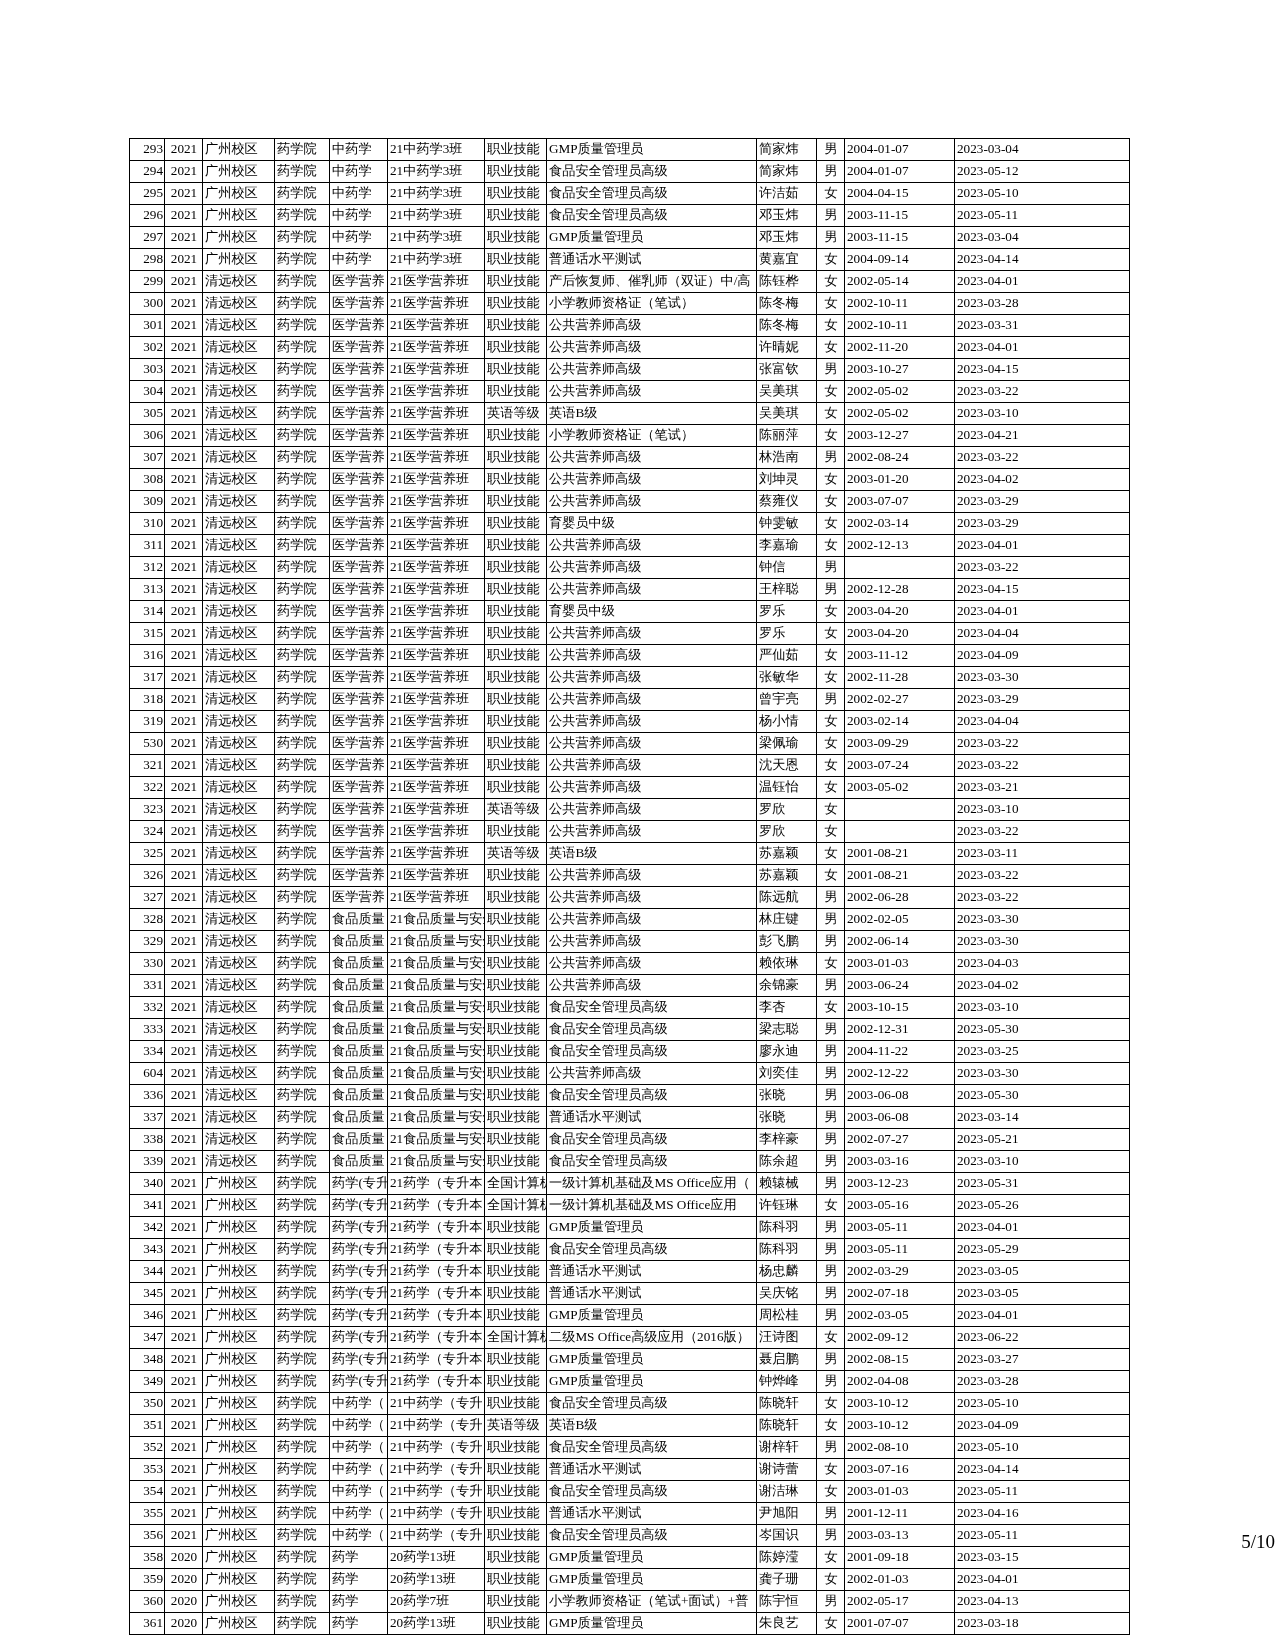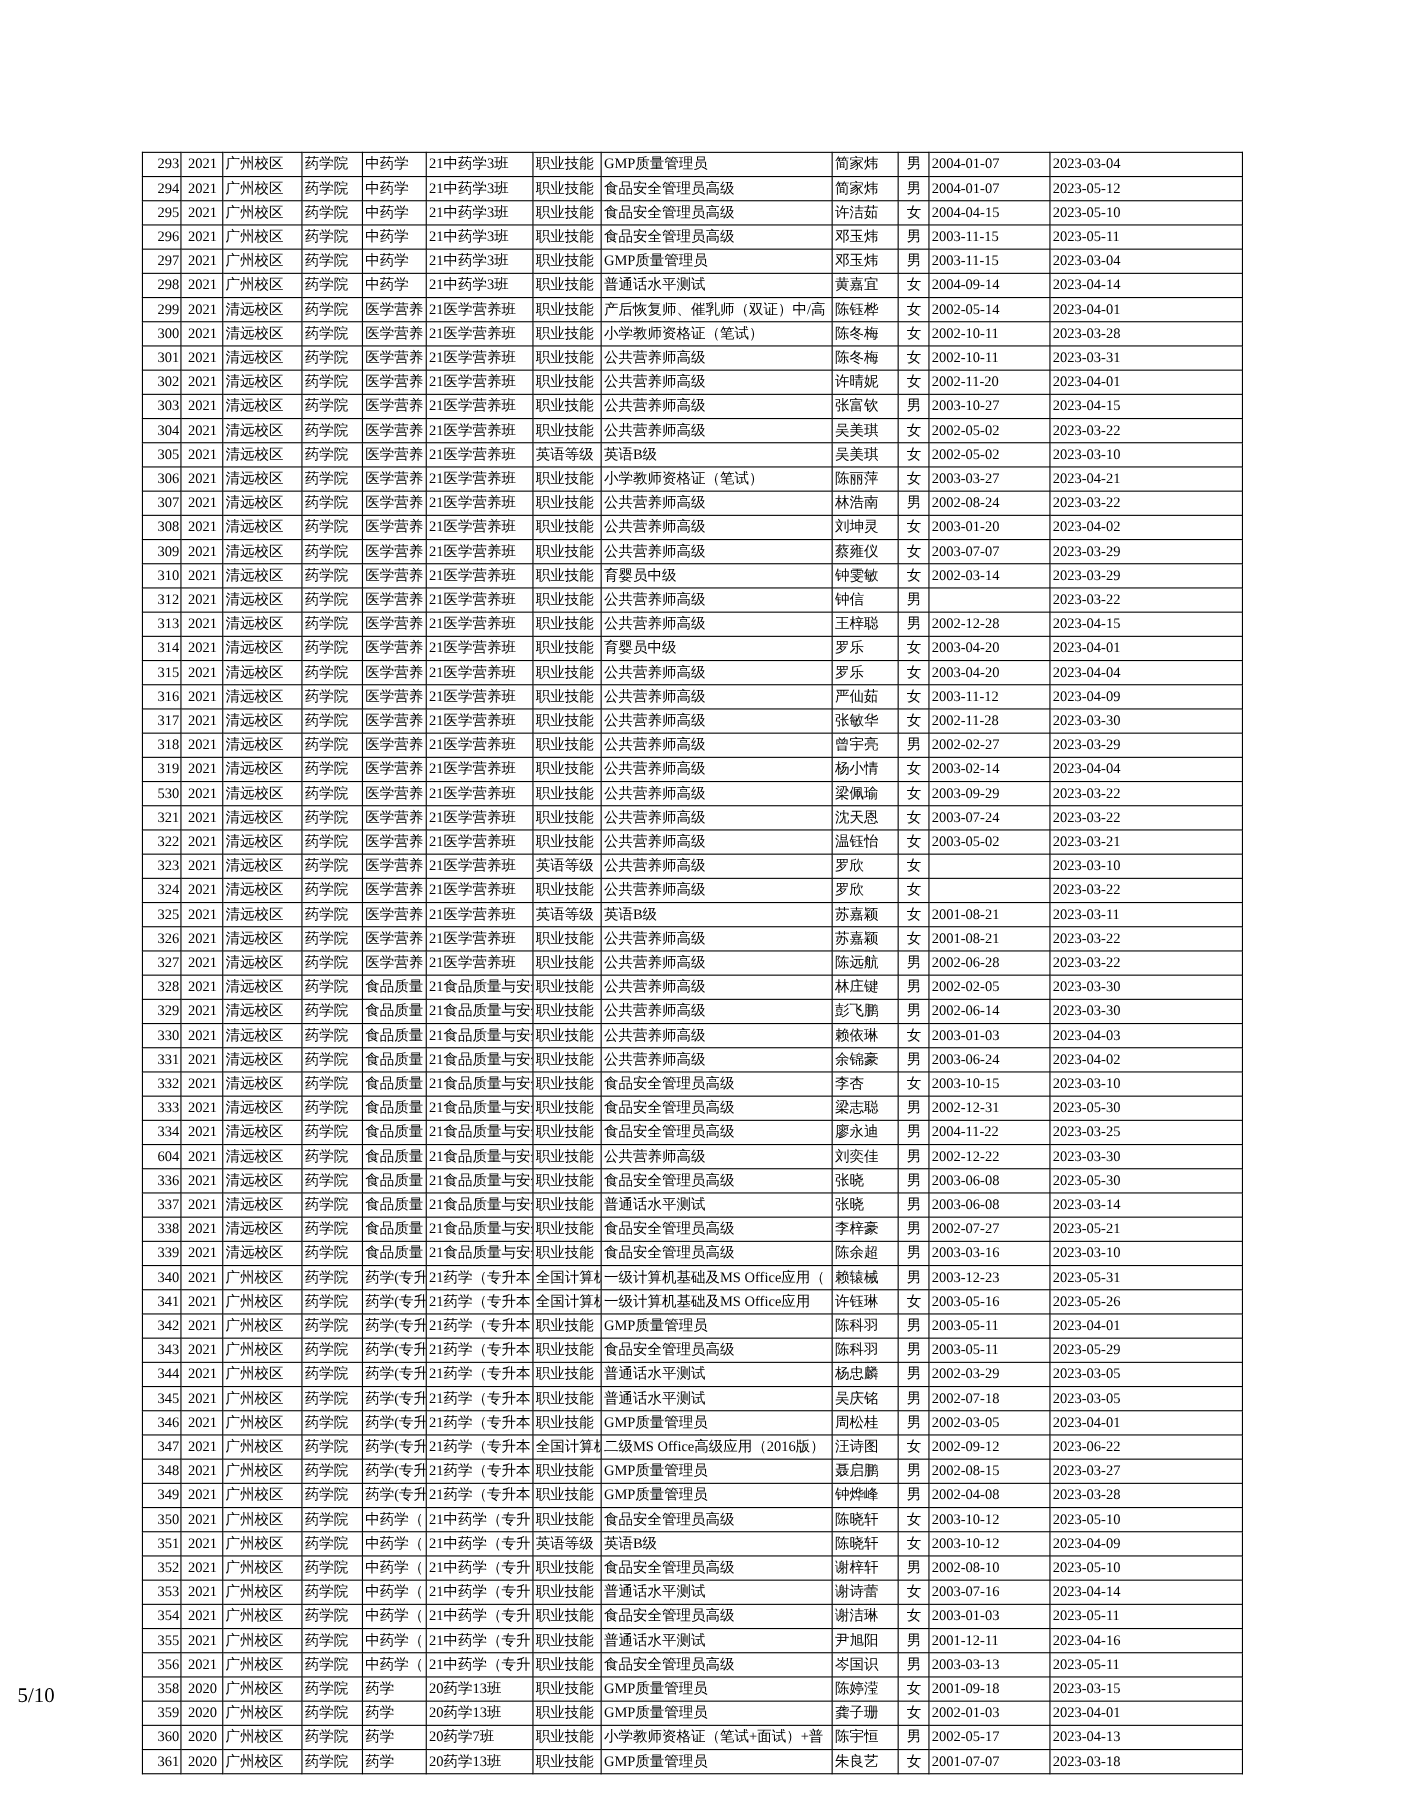--- a/index.html
+++ b/index.html
@@ -50,24 +50,24 @@
   col.c9 { width: 28px; }   
   col.c10 { width: 110px; } 
   col.c11 { width: 175px; } 
 
   td.num { text-align: right; padding-right: 4px; }
   td.center { text-align: center; }
   td.l { text-align: left; }
 
   .footer {
     position: absolute;
-    left: 16px;
+    left: 4px;
     right: 0;
     bottom: 96px;
-    text-align: left;
+    text-align: right;
     font-size: 19px;
     font-family: "Liberation Serif", serif;
   }
 </style>
 </head>
 <body>
 
 <div class="page">
 
   <table class="roster">
@@ -272,21 +272,21 @@
           <td class="num">306</td>
           <td class="center">2021</td>
           <td class="l">清远校区</td>
           <td class="l">药学院</td>
           <td class="l">医学营养</td>
           <td class="l">21医学营养班</td>
           <td class="l">职业技能</td>
           <td class="l">小学教师资格证（笔试）</td>
           <td class="l">陈丽萍</td>
           <td class="center">女</td>
-          <td class="l">2003-03-27</td>
+          <td class="l">2003-12-27</td>
           <td class="l">2023-04-21</td>
         </tr>
         <tr>
           <td class="num">307</td>
           <td class="center">2021</td>
           <td class="l">清远校区</td>
           <td class="l">药学院</td>
           <td class="l">医学营养</td>
           <td class="l">21医学营养班</td>
           <td class="l">职业技能</td>
@@ -330,20 +330,34 @@
           <td class="l">清远校区</td>
           <td class="l">药学院</td>
           <td class="l">医学营养</td>
           <td class="l">21医学营养班</td>
           <td class="l">职业技能</td>
           <td class="l">育婴员中级</td>
           <td class="l">钟雯敏</td>
           <td class="center">女</td>
           <td class="l">2002-03-14</td>
           <td class="l">2023-03-29</td>
+        </tr>
+        <tr>
+          <td class="num">311</td>
+          <td class="center">2021</td>
+          <td class="l">清远校区</td>
+          <td class="l">药学院</td>
+          <td class="l">医学营养</td>
+          <td class="l">21医学营养班</td>
+          <td class="l">职业技能</td>
+          <td class="l">公共营养师高级</td>
+          <td class="l">李嘉瑜</td>
+          <td class="center">女</td>
+          <td class="l">2002-12-13</td>
+          <td class="l">2023-04-01</td>
         </tr>
         <tr>
           <td class="num">312</td>
           <td class="center">2021</td>
           <td class="l">清远校区</td>
           <td class="l">药学院</td>
           <td class="l">医学营养</td>
           <td class="l">21医学营养班</td>
           <td class="l">职业技能</td>
           <td class="l">公共营养师高级</td>

